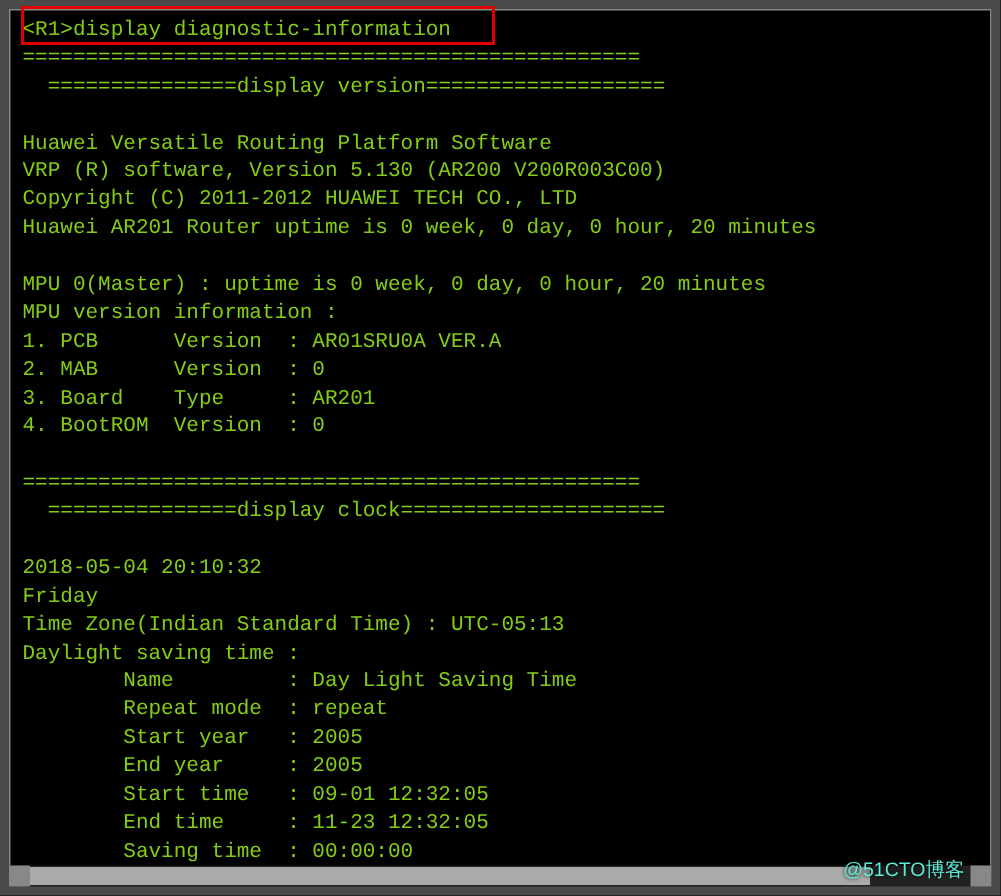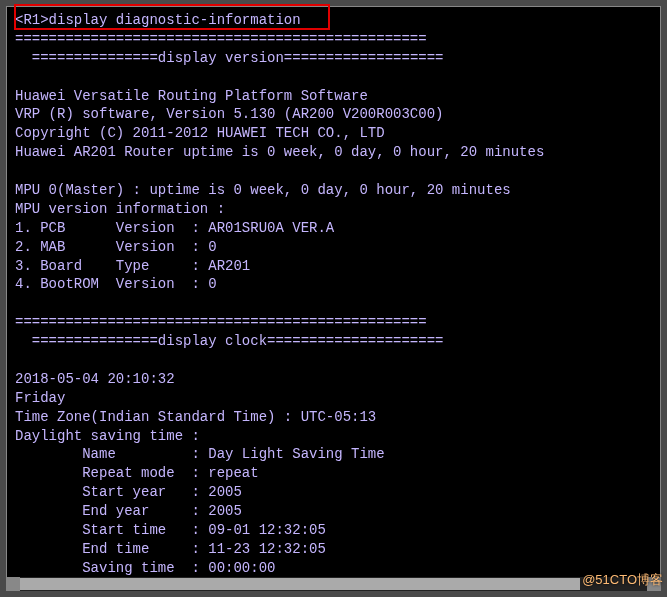--- a/index.html
+++ b/index.html
@@ -7,43 +7,43 @@
       background: #4a4a4a;
       font-family: "Courier New", monospace;
       font-size: 14px;
       width: 667px;
       height: 597px;
       overflow: hidden;
       position: relative;
     }
     .terminal {
       background: #000;
-      color: #c4b5fd;
+      color: #84cc16;
       padding: 4px 8px;
       margin: 6px;
       height: 580px;
       overflow: hidden;
       white-space: pre;
       line-height: 1.35;
       border: 1px solid #888;
     }
     .highlight-box {
       position: absolute;
       top: 4px;
       left: 14px;
       width: 316px;
       height: 26px;
       border: 2px solid #e00000;
       pointer-events: none;
     }
     .watermark {
       position: absolute;
-      right: 4px;
+      right: 24px;
       bottom: 8px;
-      color: #fdba74;
+      color: #5eead4;
       font-family: sans-serif;
       font-size: 13px;
       text-shadow: 0 0 3px #000;
     }
     .scrollbar-h {
       position: absolute;
       left: 6px;
       bottom: 6px;
       right: 6px;
       height: 14px;

